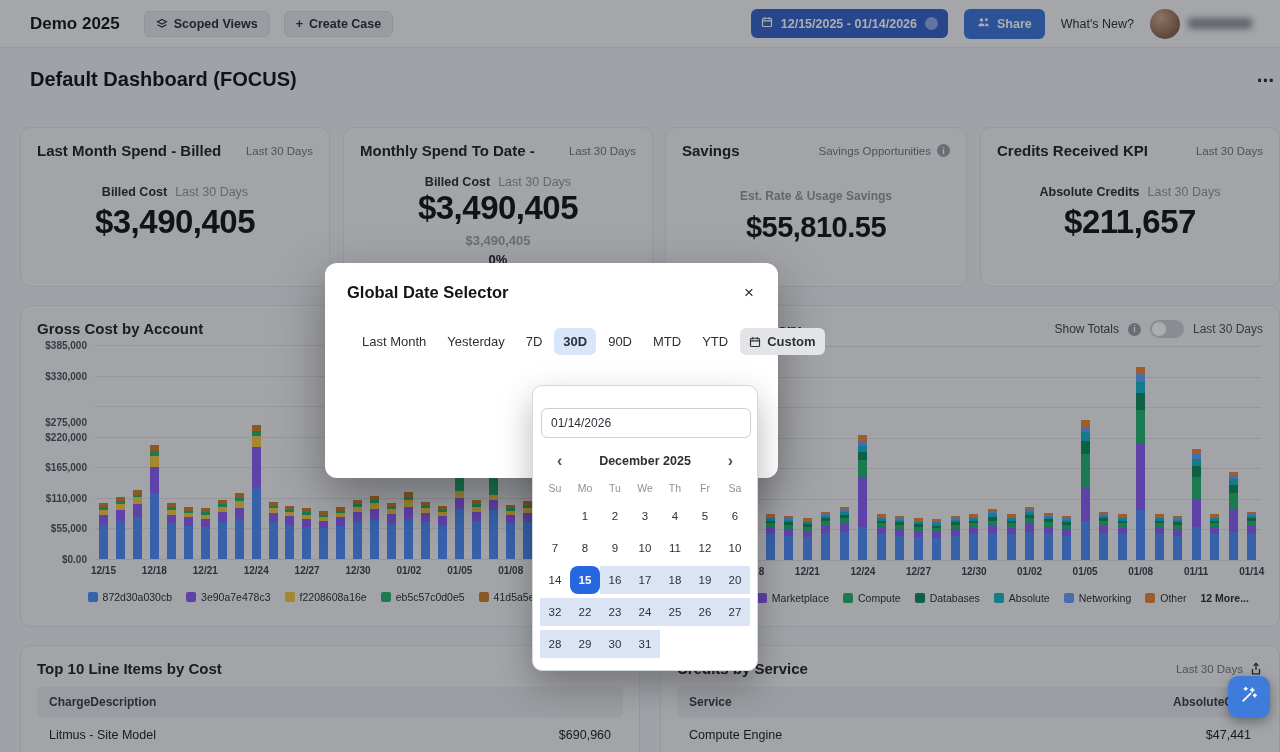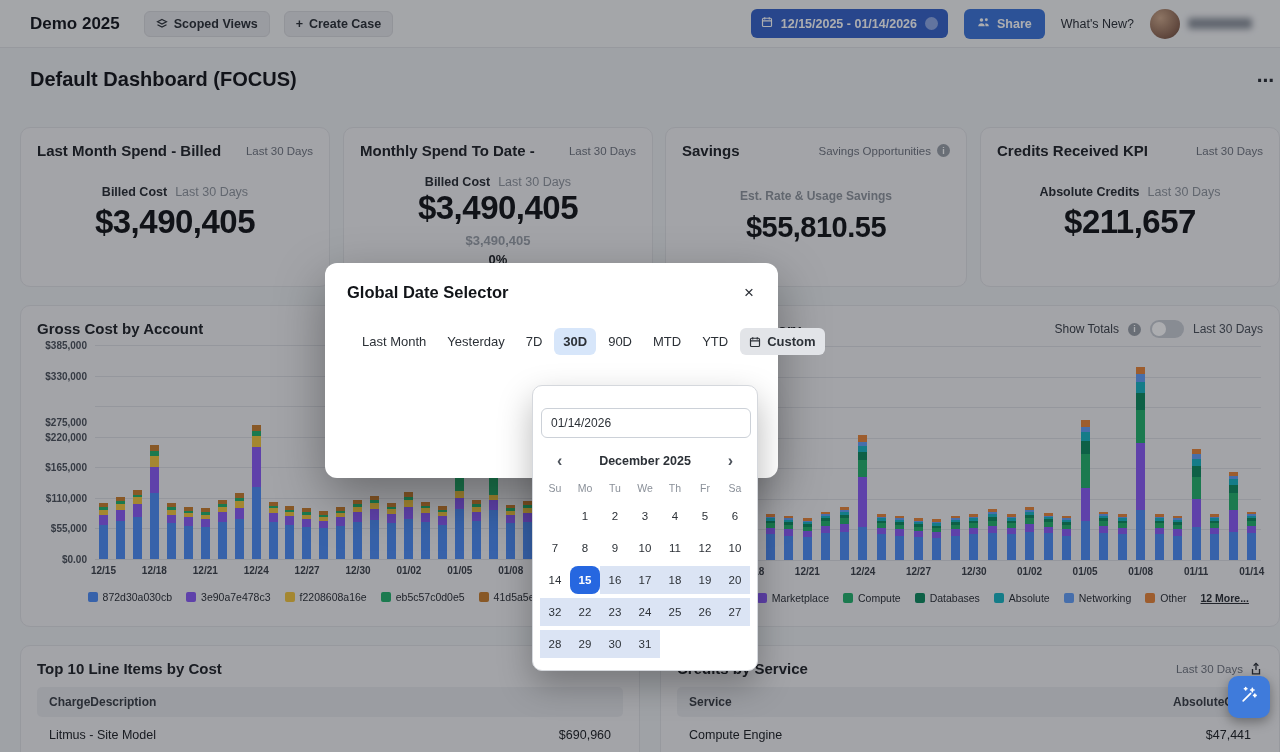--- a/index.html
+++ b/index.html
@@ -82,21 +82,21 @@
   .bars { position:absolute; inset:0; display:flex; justify-content:space-around; align-items:flex-end; }
   .bar { width:9px; height:100%; display:flex; flex-direction:column-reverse; }
   .seg { width:100%; }
   .xticks { position:absolute; left:58px; right:2px; bottom:26px; height:14px; }
   .no-ylabels .xticks { left:10px; }
   .xtick { position:absolute; transform:translateX(-50%); font-size:10px; font-weight:700; color:#3d424a; white-space:nowrap; }
   .legend { position:absolute; left:0; right:0; bottom:2px; display:flex; justify-content:center;
             gap:14px; align-items:center; font-size:10.5px; color:#2c3036; flex-wrap:nowrap; }
   .lg-item { display:flex; align-items:center; gap:5px; cursor:pointer; white-space:nowrap; }
   .lg-sq { width:10px; height:10px; border-radius:2px; flex:none; }
-  .lg-more { font-weight:600; color:#2c3036; cursor:pointer;text-decoration:underline; }
+  .lg-more { font-weight:600; color:#2c3036; cursor:pointer; }
 
   .toggle { width:34px; height:18px; border-radius:9px; background:#c9cdd4; position:relative; cursor:pointer; flex:none; }
   .toggle .knob { position:absolute; left:2px; top:2px; width:14px; height:14px; border-radius:50%; background:#fff; }
   .head-extra { margin-left:auto; display:flex; align-items:center; gap:9px; font-size:12px; color:#4c525b; white-space:nowrap; }
   .show-totals { color:#3d424a; }
 
   
   #tblL { left:20px;  top:645px; width:620px; height:140px; }
   #tblR { left:660px; top:645px; width:620px; height:140px; }
   .t-columns { margin:10px 16px 0; background:#e6e7ea; border-radius:5px; display:flex;

